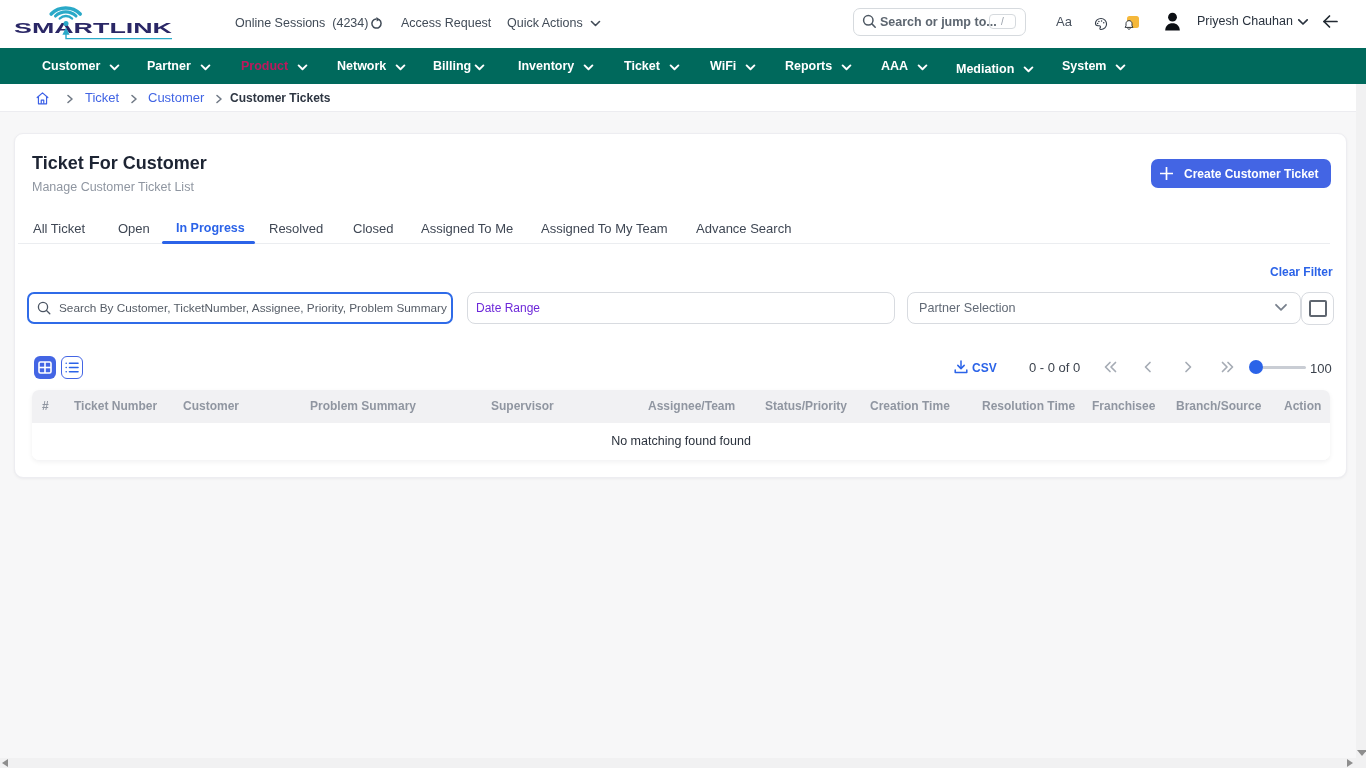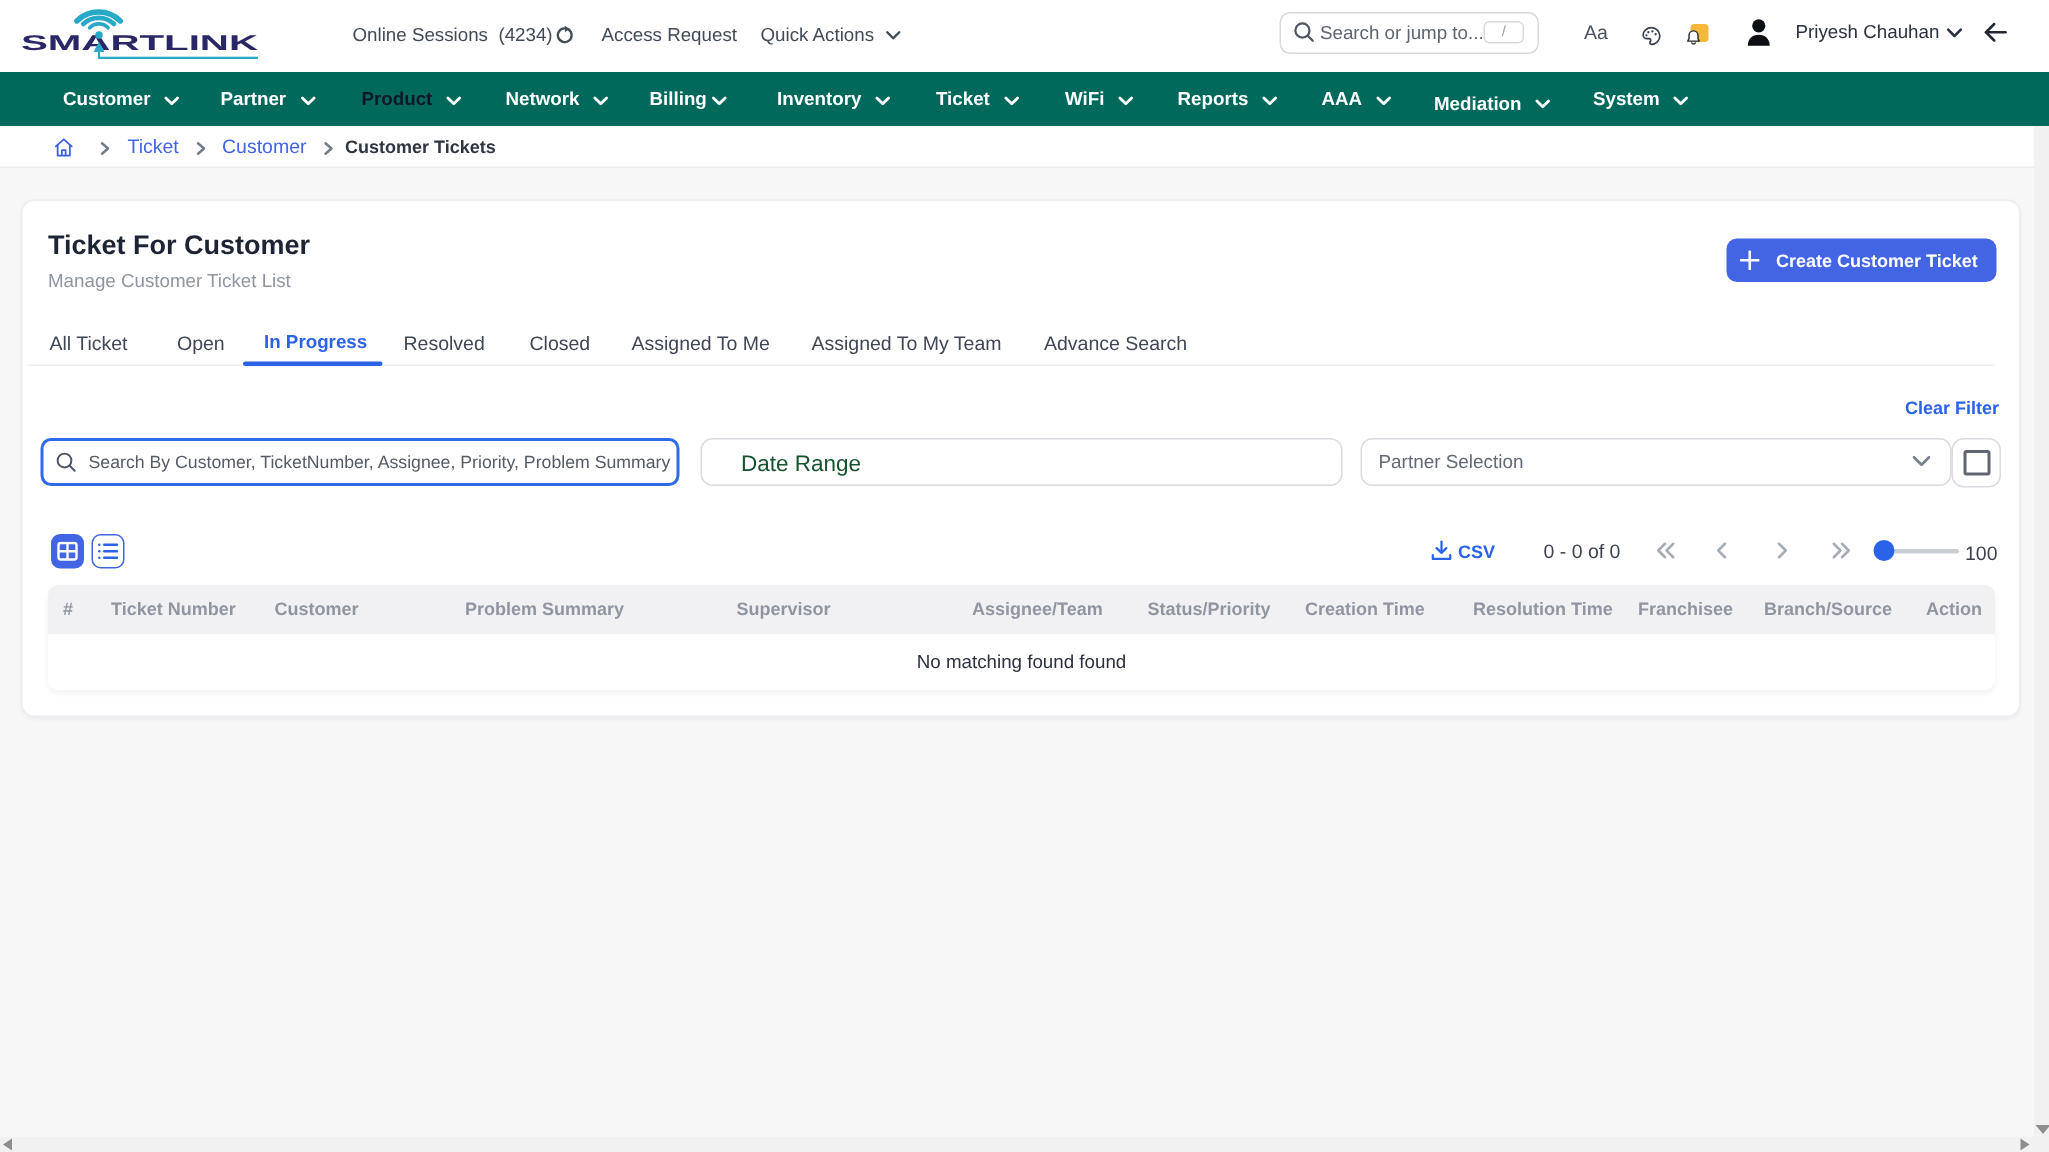--- a/index.html
+++ b/index.html
@@ -33,21 +33,21 @@
 <div class="abs" style="left:507px;top:15px;height:16px;line-height:16px;font-size:12.5px;color:#414b57;">Quick Actions</div>
 <svg class="abs" style="left:590px;top:20px;" width="11" height="7" viewBox="0 0 11 7">
   <path d="M 1.5 1.5 L 5.5 5.5 L 9.5 1.5" stroke="#414b57" stroke-width="1.6" fill="none" stroke-linecap="round" stroke-linejoin="round"></path>
 </svg>
 
 <div class="abs" style="left:853px;top:8px;width:173px;height:28px;border:1px solid #d6dade;border-radius:7px;background:#fff;"></div>
 <svg class="abs" style="left:862px;top:14px;" width="15" height="15" viewBox="0 0 15 15">
   <circle cx="6.3" cy="6.3" r="4.7" stroke="#4e5863" stroke-width="1.5" fill="none"></circle>
   <line x1="9.9" y1="9.9" x2="13.2" y2="13.2" stroke="#4e5863" stroke-width="1.5" stroke-linecap="round"></line>
 </svg>
-<div class="abs" style="left:880px;top:14px;height:16px;line-height:16px;font-size:12.5px;color:#5d6670;">Search or jump to...</div>
+<div class="abs" style="left:880px;top:14px;height:16px;line-height:16px;font-size:12.5px;color:#5d6670;font-weight:bold;">Search or jump to...</div>
 <div class="abs" style="left:989px;top:14px;width:27px;height:15px;border:1px solid #d6dade;border-radius:4px;font-size:10px;color:#9aa1ab;text-align:center;line-height:13px;">/</div>
 
 <div class="abs" style="left:1056px;top:14px;height:16px;line-height:16px;font-size:13px;color:#49525e;">Aa</div>
 
 <svg class="abs" style="left:1094px;top:17px;" width="14" height="14" viewBox="0 0 24 24">
   <g transform="scale(-1,1) translate(-24,0)">
   <path d="M12 2.5 C 6.8 2.5 2.5 6.8 2.5 12 C 2.5 17.2 6.8 21.5 12 21.5 C 13.1 21.5 13.9 20.6 13.9 19.6 C 13.9 19.1 13.7 18.7 13.4 18.3 C 13.1 18 12.9 17.5 12.9 17 C 12.9 15.9 13.8 15 14.9 15 L 17.2 15 C 19.6 15 21.5 13.1 21.5 10.8 C 21.5 6.2 17.2 2.5 12 2.5 Z" stroke="#343d49" stroke-width="1.9" fill="none"></path>
   <circle cx="7.3" cy="10" r="1.3" fill="#343d49"></circle>
   <circle cx="11" cy="6.8" r="1.3" fill="#343d49"></circle>
   <circle cx="15.6" cy="7.7" r="1.3" fill="#343d49"></circle>
@@ -82,21 +82,21 @@
         <path d="M 1.6 1.4 L 5.5 5.2 L 9.4 1.4" stroke="#fff" stroke-width="1.9" fill="none" stroke-linecap="round" stroke-linejoin="round"></path>
       </svg>
     </div>
     <div style="position:absolute;left:147px;top:0;height:36px;display:flex;align-items:center;gap:9px;">
       <span style="font-size:12.5px;font-weight:bold;color:#fff;">Partner</span>
       <svg width="11" height="7" viewBox="0 0 11 7" style="margin-top:2px;">
         <path d="M 1.6 1.4 L 5.5 5.2 L 9.4 1.4" stroke="#fff" stroke-width="1.9" fill="none" stroke-linecap="round" stroke-linejoin="round"></path>
       </svg>
     </div>
     <div style="position:absolute;left:241px;top:0;height:36px;display:flex;align-items:center;gap:9px;">
-      <span style="font-size:12.5px;font-weight:bold;color:#0f172a;">Product</span>
+      <span style="font-size:12.5px;font-weight:bold;color:#be185d;">Product</span>
       <svg width="11" height="7" viewBox="0 0 11 7" style="margin-top:2px;">
         <path d="M 1.6 1.4 L 5.5 5.2 L 9.4 1.4" stroke="#fff" stroke-width="1.9" fill="none" stroke-linecap="round" stroke-linejoin="round"></path>
       </svg>
     </div>
     <div style="position:absolute;left:337px;top:0;height:36px;display:flex;align-items:center;gap:9px;">
       <span style="font-size:12.5px;font-weight:bold;color:#fff;">Network</span>
       <svg width="11" height="7" viewBox="0 0 11 7" style="margin-top:2px;">
         <path d="M 1.6 1.4 L 5.5 5.2 L 9.4 1.4" stroke="#fff" stroke-width="1.9" fill="none" stroke-linecap="round" stroke-linejoin="round"></path>
       </svg>
     </div>
@@ -195,21 +195,21 @@
 <div class="abs" style="left:1270px;top:265px;font-size:12px;font-weight:bold;color:#2b63e8;">Clear Filter</div>
 
 <div class="abs" style="left:27px;top:292px;width:426px;height:32px;border:2px solid #2f6be8;border-radius:7px;background:#fff;"></div>
 <svg class="abs" style="left:37px;top:301px;" width="14" height="14" viewBox="0 0 14 14">
   <circle cx="6" cy="6" r="4.6" stroke="#4b5563" stroke-width="1.3" fill="none"></circle>
   <line x1="9.5" y1="9.5" x2="12.8" y2="12.8" stroke="#4b5563" stroke-width="1.3" stroke-linecap="round"></line>
 </svg>
 <div class="abs" style="left:59px;top:301px;font-size:11.8px;color:#555c66;">Search By Customer, TicketNumber, Assignee, Priority, Problem Summary</div>
 
 <div class="abs" style="left:467px;top:292px;width:428px;height:32px;border:1px solid #d8dbe0;border-radius:8px;background:#fff;"></div>
-<div class="abs" style="left:494px;top:301px;font-size:15px;color:#14532d;">Date Range</div>
+<div class="abs" style="left:476px;top:301px;font-size:12px;color:#6d28d9;">Date Range</div>
 
 <div class="abs" style="left:907px;top:292px;width:394px;height:32px;border:1px solid #d8dbe0;border-radius:8px;background:#fff;"></div>
 <div class="abs" style="left:919px;top:301px;font-size:12.6px;color:#626a76;">Partner Selection</div>
 <svg class="abs" style="left:1274px;top:303px;" width="14" height="9" viewBox="0 0 14 9">
   <path d="M 2 1.8 L 7 6.8 L 12 1.8" stroke="#79818d" stroke-width="1.8" fill="none" stroke-linecap="round" stroke-linejoin="round"></path>
 </svg>
 <div class="abs" style="left:1301px;top:292px;width:33px;height:33px;border:1px solid #d8dbe0;border-radius:8px;background:#fff;"></div>
 <div class="abs" style="left:1309px;top:300px;width:18px;height:17px;border:2px solid #5f6670;border-radius:2px;background:#fff;"></div>
 
 <div class="abs" style="left:34px;top:356px;width:22px;height:23px;background:#4365e4;border-radius:6px;"></div>

